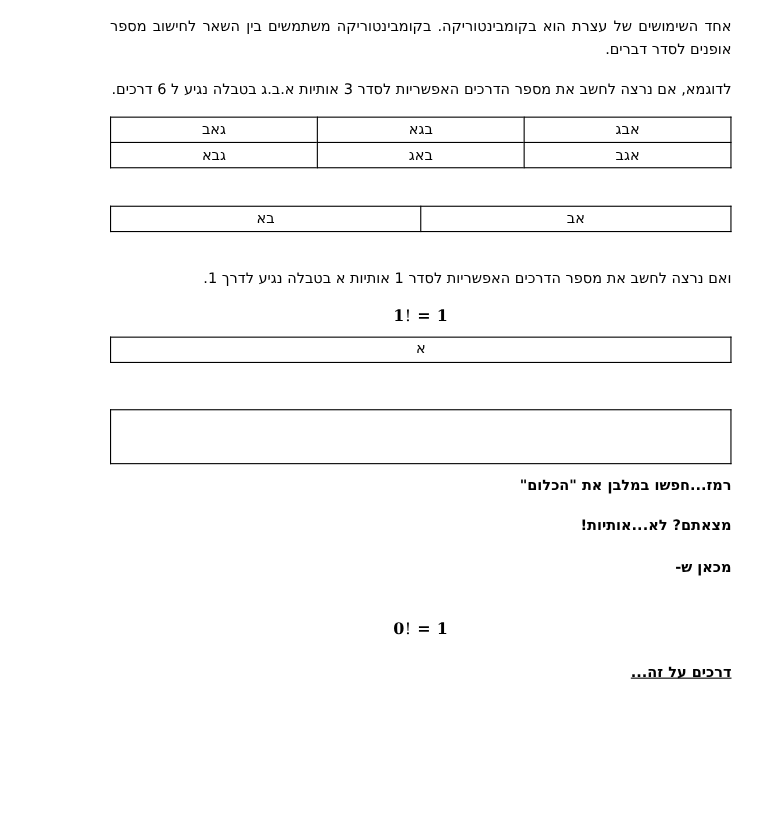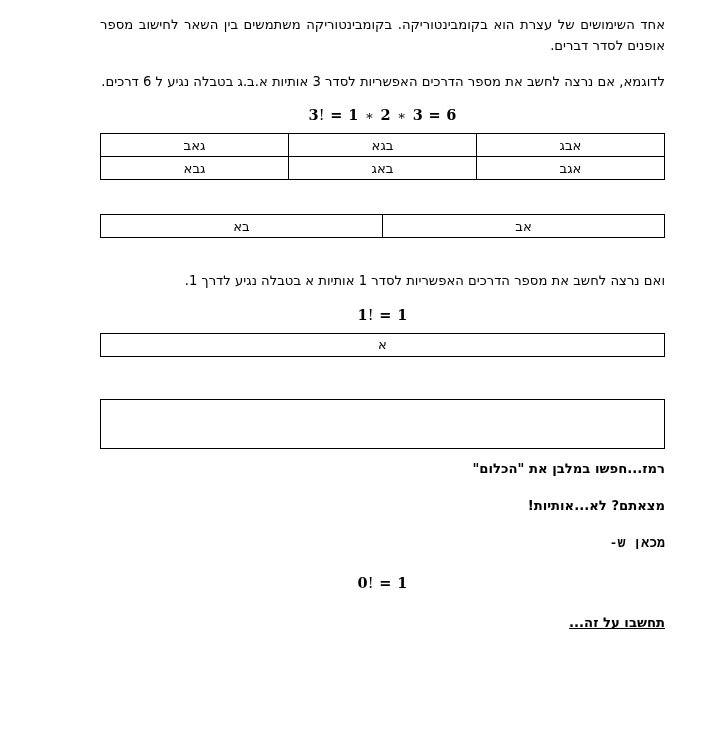--- a/index.html
+++ b/index.html
@@ -81,43 +81,32 @@
     margin: 0 0 18px 0;
     font-size: 13.2px;
     font-weight: bold;
     text-align: right;
     direction: rtl;
     line-height: 1.5;
   }
   p.note.underlined span.txt {
     text-decoration: underline;
   }
-  p.note.tight { margin-bottom: 20px; font-family: Liberation Mono, monospace; }
+  p.note.tight { margin-bottom: 36px; }
 </style>
 </head>
 <body>
 
 <div class="page">
   <div class="content">
 
     <p class="para">אחד השימושים של עצרת הוא בקומבינטוריקה. בקומבינטוריקה משתמשים בין השאר לחישוב מספר אופנים לסדר דברים.</p>
 
     <p class="para">לדוגמא, אם נרצה לחשב את מספר הדרכים האפשריות לסדר 3 אותיות א.ב.ג בטבלה נגיע ל 6 דרכים.</p>
 
-    <div class="formula">
-      <span>3</span><span class="bang">!</span>
-      <span>=</span>
-      <span>1</span>
-      <span class="op">∗</span>
-      <span>2</span>
-      <span class="op">∗</span>
-      <span>3</span>
-      <span>=</span>
-      <span>6</span>
-    </div>
 
     <table class="grid">
       <tbody>
         <tr>
           <td>אבג</td>
           <td>בגא</td>
           <td>גאב</td>
         </tr>
         <tr>
           <td>אגב</td>
@@ -176,16 +165,16 @@
     <p class="note tight">מכאן ש-</p>
 
     <div class="formula">
       <span>0</span><span class="bang">!</span>
       <span>=</span>
       <span>1</span>
     </div>
 
     <div class="spacer-sm"></div>
 
-    <p class="note underlined"><span class="txt">תחשבו על זה...</span></p>
+    <p class="note underlined"><span class="txt">דרכים על זה...</span></p>
 
   </div>
 </div>
 
 </body></html>

